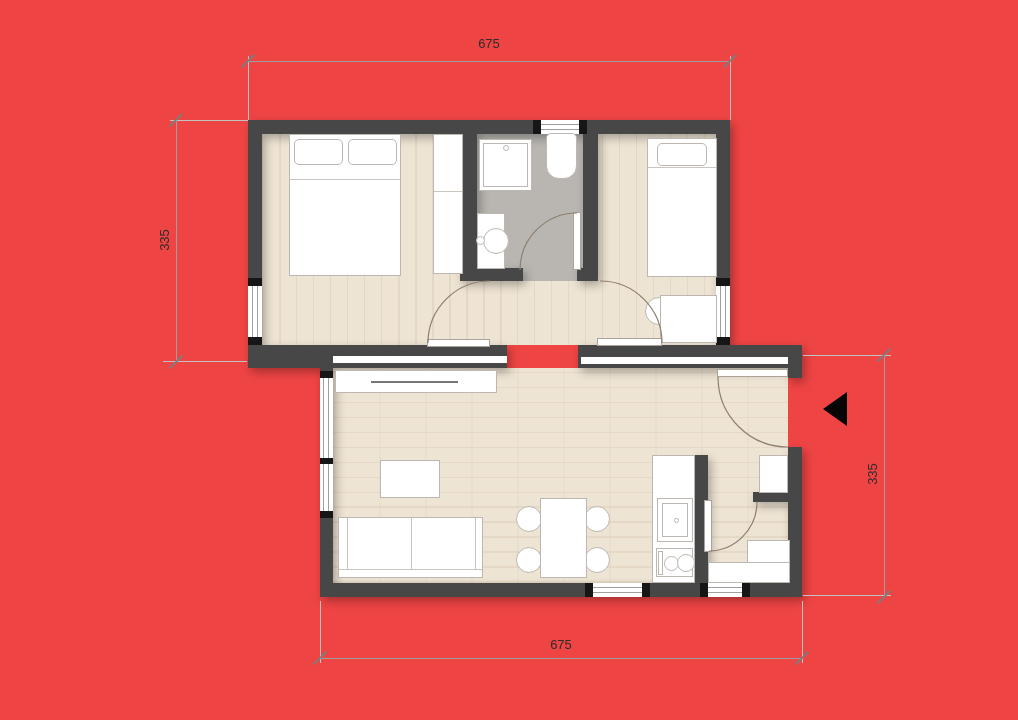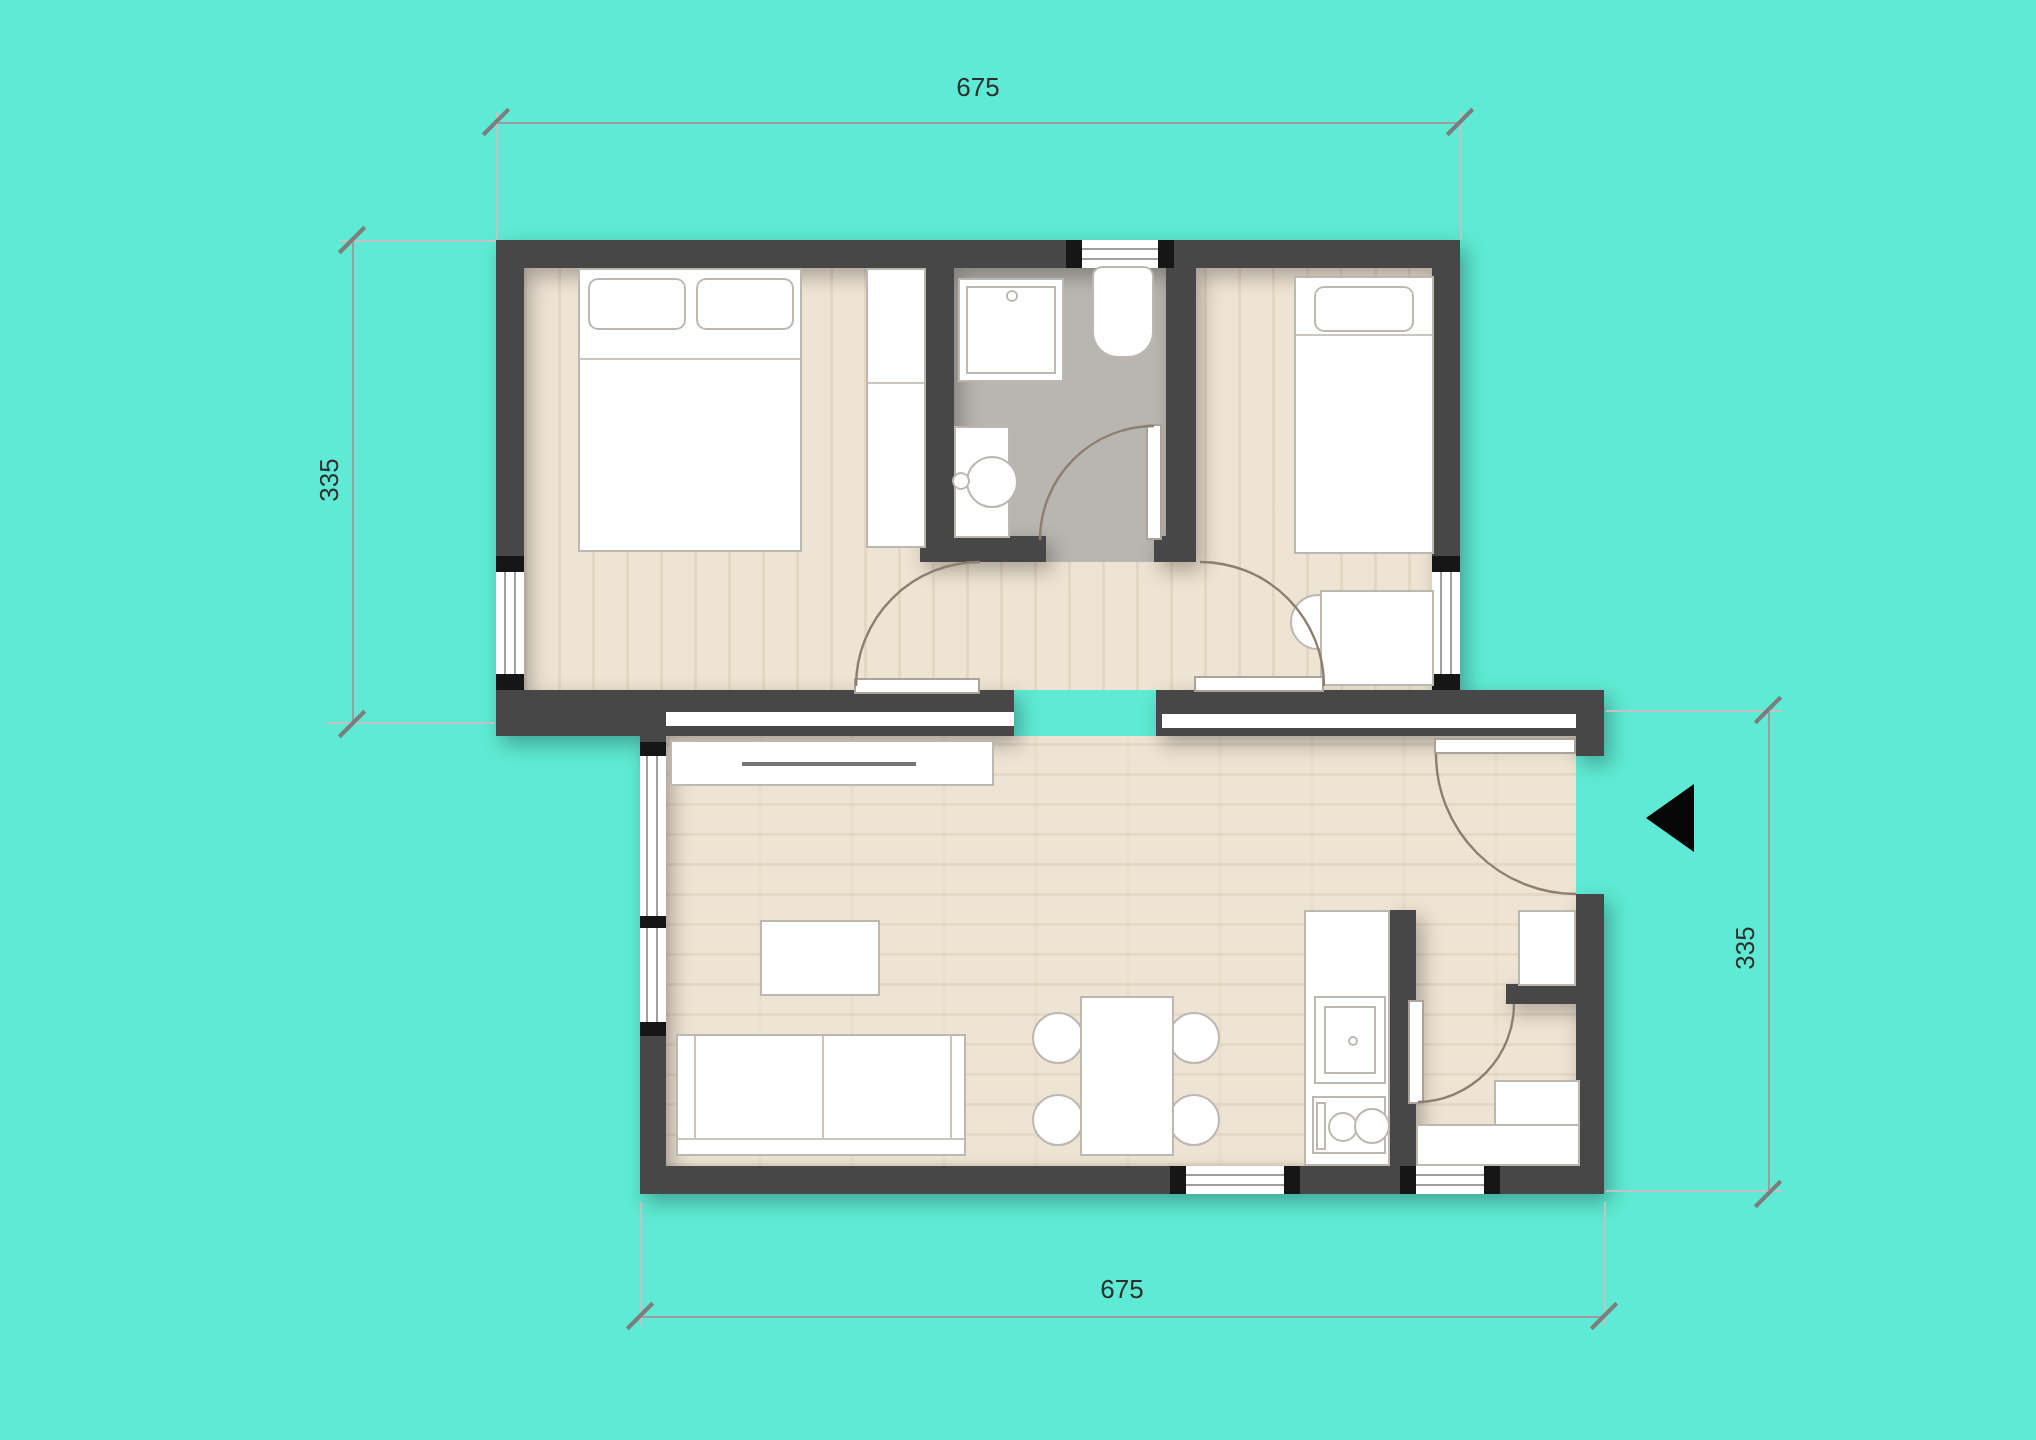--- a/index.html
+++ b/index.html
@@ -1,16 +1,16 @@
 <!DOCTYPE html>
 <html><head>
 <meta charset="utf-8">
 <style>
   html,body{margin:0;padding:0;background:#ffffff;}
-  .stage{position:relative;width:1018px;height:720px;background:#5eead4;overflow:hidden;
+  .stage{position:relative;width:1018px;height:720px;background:#ef4444;overflow:hidden;
          font-family:"Liberation Sans", sans-serif;}
   .abs{position:absolute;}
   
   .walls{position:absolute;left:0;top:0;width:1018px;height:720px;
          filter:drop-shadow(3px 4px 5px rgba(0,0,0,0.30));}
   .w{position:absolute;background:#474747;}
   .stripe{position:absolute;background:#ffffff;}
   
   .floor-up{position:absolute;background:#eee4d3;
     background-image:repeating-linear-gradient(90deg, rgba(166,138,105,0.14) 0 1.5px, rgba(0,0,0,0) 1.5px 17px);}

